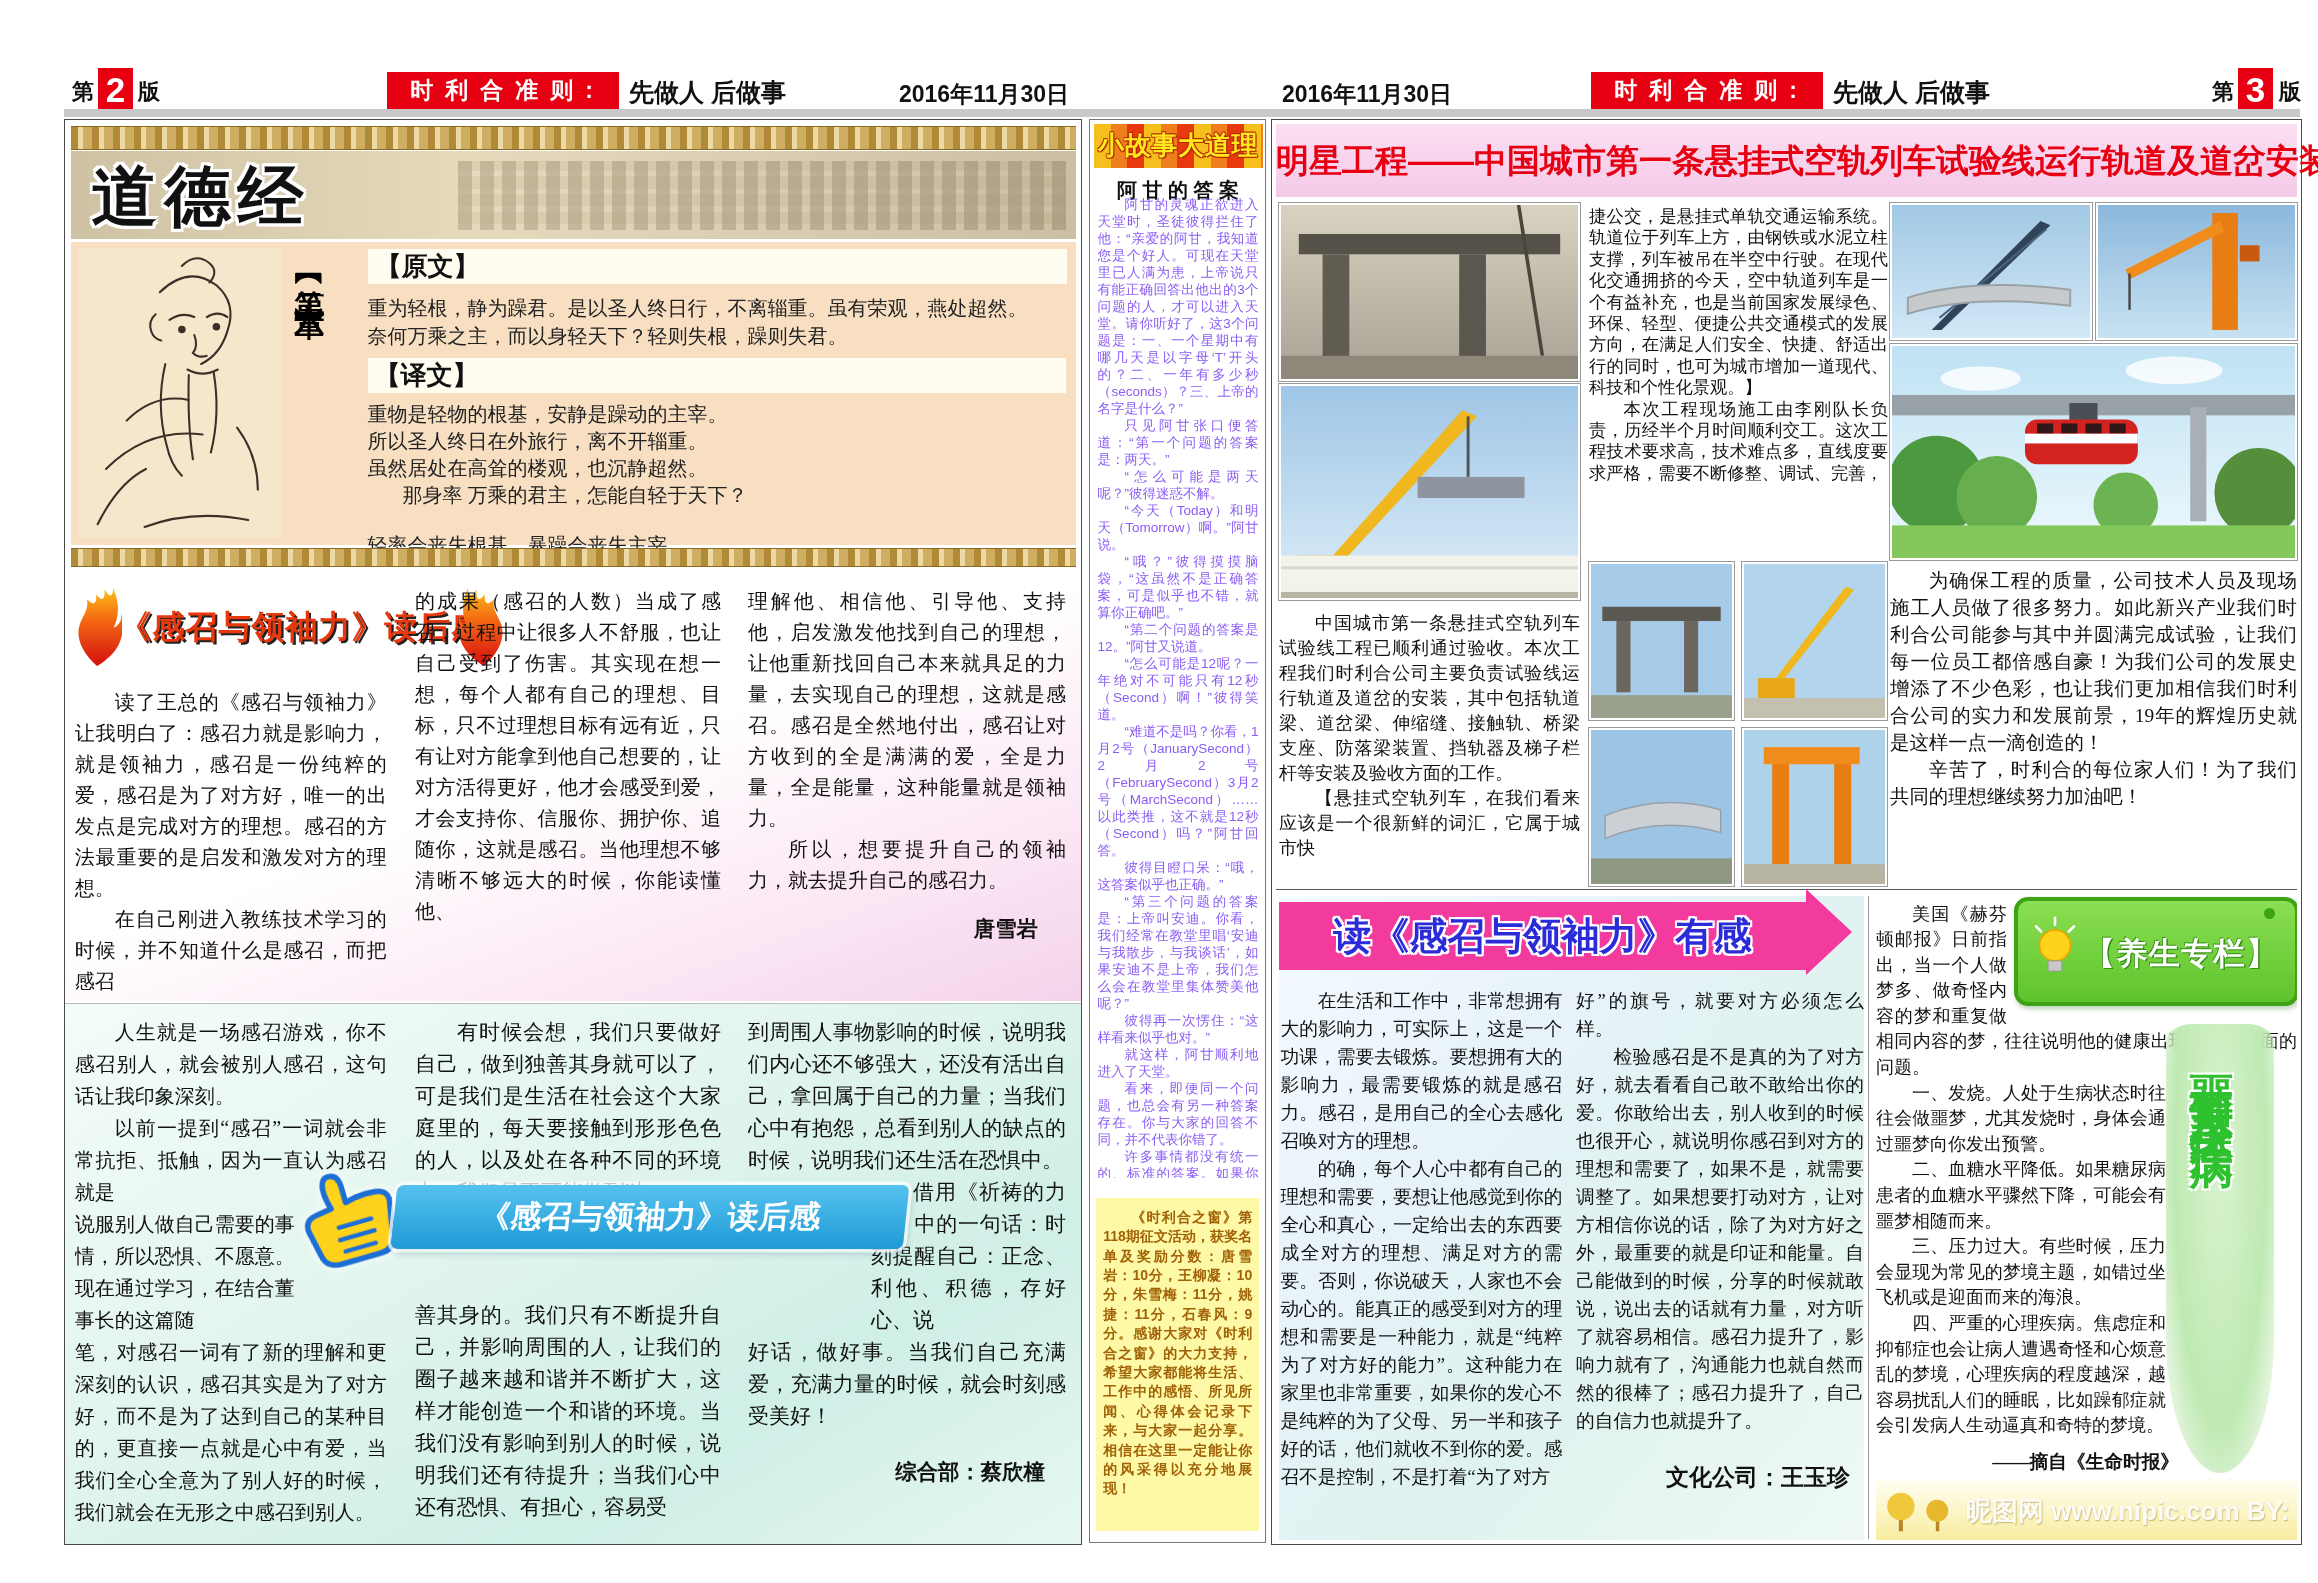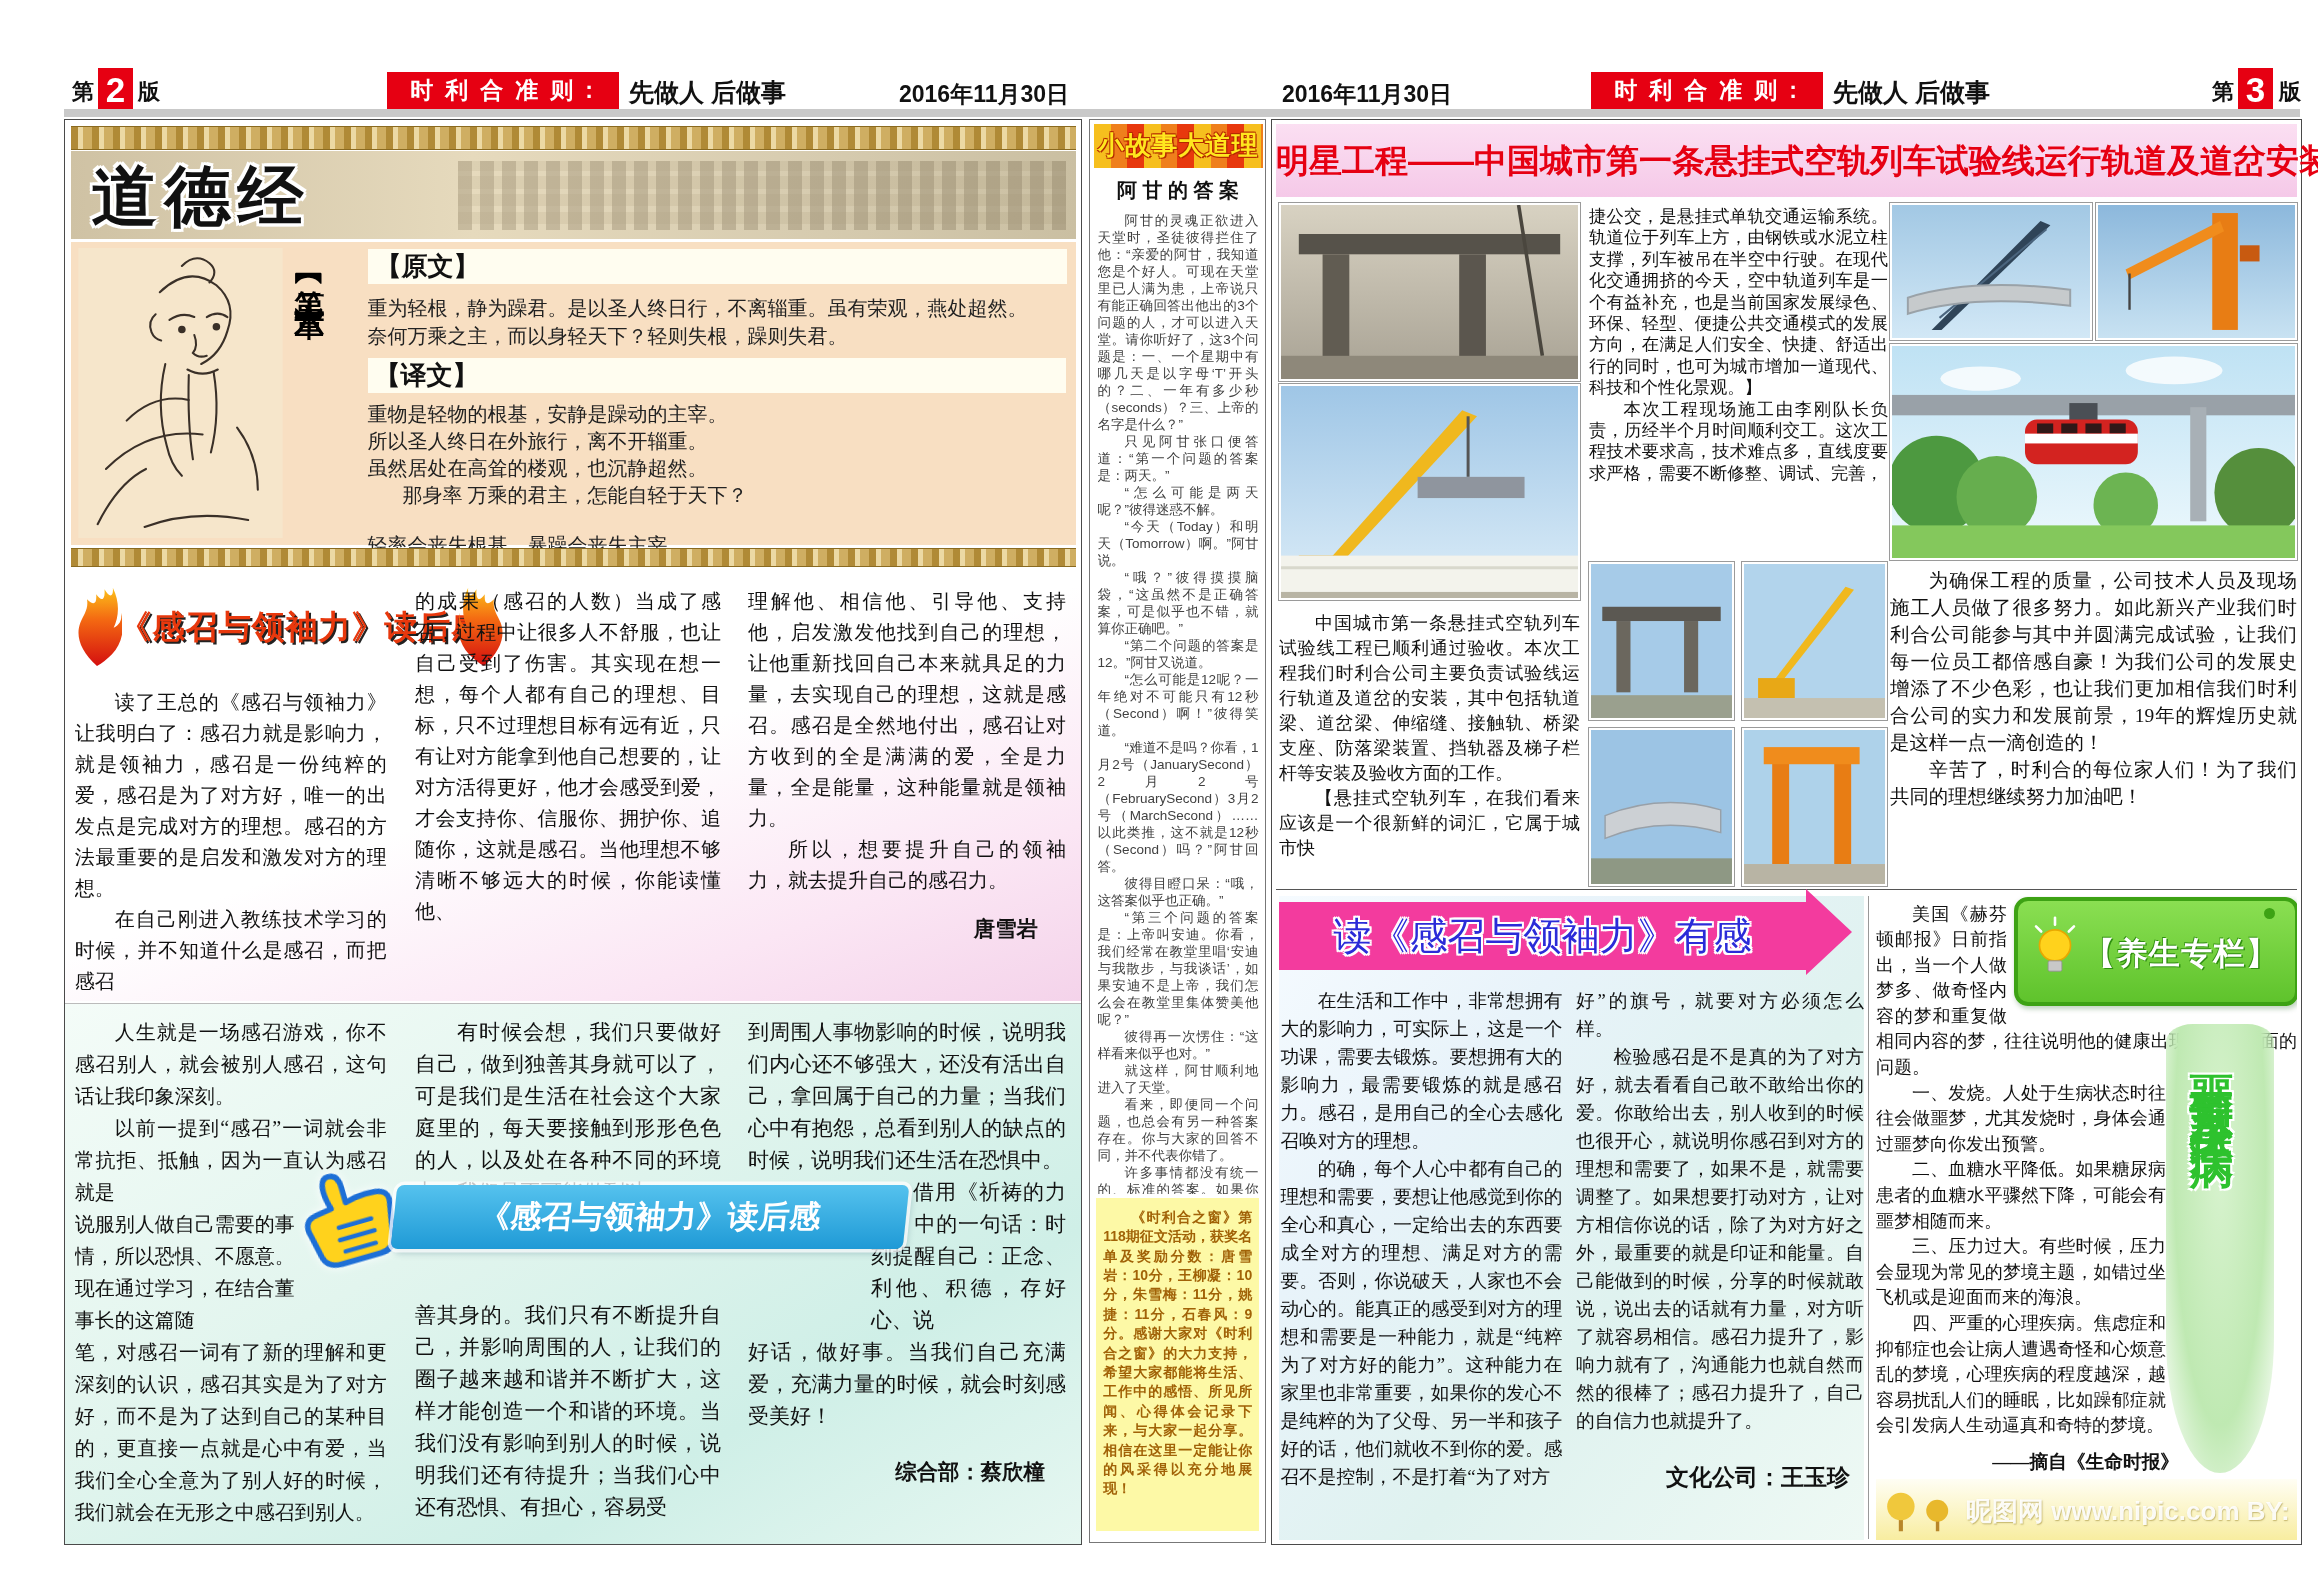--- a/index.html
+++ b/index.html
@@ -19,21 +19,21 @@
   .daoline{font-size:20px;line-height:28px;color:#222;}
   
   .flametxt{font-weight:bold;font-size:32.5px;letter-spacing:0.7px;color:#e8380d;
             text-shadow:2.1px 2.1px 0 #222;white-space:nowrap;}
   
   .ribbon{background:linear-gradient(#55c2ee,#1f9ad6);border-radius:7px;transform:skewX(-6deg);
           box-shadow:0 0 0 3.5px rgba(255,255,255,.75),2.8px 4.1px 7px rgba(0,60,90,.25);
           color:#fff;font-weight:bold;font-size:31px;text-align:center;line-height:64px;white-space:nowrap;}
   
   .ebanner{background:#f33b9e;}
-  .ebanner .txt{color:#2b2bd8;font-weight:normal;font-size:38px;line-height:68px;text-align:center;white-space:nowrap;
+  .ebanner .txt{color:#2b2bd8;font-weight:bold;font-size:38px;line-height:68px;text-align:center;white-space:nowrap;
      text-shadow:-2.1px -2.1px 0 #fff,2.1px -2.1px 0 #fff,-2.1px 2.1px 0 #fff,2.1px 2.1px 0 #fff,0 -2.1px 0 #fff,0 2.1px 0 #fff,-2.1px 0 0 #fff,2.1px 0 0 #fff;}
   .earrow{width:0;height:0;border-top:43px solid transparent;border-bottom:43px solid transparent;border-left:46px solid #f33b9e;}
   
   .board{background:linear-gradient(#8adf52,#5fc32c);border:4.1px solid #3da214;border-radius:14px;
          box-shadow:1.4px 2.8px 5.5px rgba(0,80,0,.25);}
   .boardtxt{color:#fff;font-weight:bold;font-size:31px;letter-spacing:1.4px;
             text-shadow:1.4px 1.4px 0 #2f8f10,-0.7px -0.7px 0 #2f8f10;white-space:nowrap;}
   .vtitle{writing-mode:vertical-rl;text-orientation:upright;font-weight:bold;font-size:44px;letter-spacing:9.7px;
           color:#2ec22e;text-shadow:-2.1px -2.1px 0 #fff,2.1px -2.1px 0 #fff,-2.1px 2.1px 0 #fff,2.1px 2.1px 0 #fff;}
   .leaf{background:radial-gradient(ellipse at 50% 30%,#d8f3cf 0%,#bfe9b2 60%,rgba(191,233,178,0) 100%);
@@ -175,21 +175,21 @@
       </svg>
       <div class="a ribbon" style="left:329px;top:181px;width:512px;height:64px;">《感召与领袖力》读后感</div>
     </div>
   </div>
 
   <div class="a" style="left:1089px;top:119px;width:177px;height:1424px;background:#fff;border:0.7px solid #777;box-sizing:border-box;">
     <div class="a stripes" style="left:3.5px;top:4.1px;width:169px;height:44px;">
       <div class="mastertxt">小故事大道理</div>
     </div>
     <div class="a sans" style="left:3.5px;top:57px;width:169px;text-align:center;font-weight:bold;font-size:20px;">阿 甘 的 答 案</div>
-    <div class="a jt sans" style="left:7.6px;top:92px;width:161px;height:982px;font-size:13.5px;line-height:17px;color:#404040;overflow:hidden;">
+    <div class="a jt sans" style="left:7.6px;top:76px;width:161px;height:982px;font-size:13.5px;line-height:17px;color:#8b5cf6;overflow:hidden;">
         <p class="ind">阿甘的灵魂正欲进入天堂时，圣徒彼得拦住了他：“亲爱的阿甘，我知道您是个好人。可现在天堂里已人满为患，上帝说只有能正确回答出他出的3个问题的人，才可以进入天堂。请你听好了，这3个问题是：一、一个星期中有哪几天是以字母‘T’开头的？二、一年有多少秒（seconds）？三、上帝的名字是什么？”</p>
         <p class="ind">只见阿甘张口便答道：“第一个问题的答案是：两天。”</p>
         <p class="ind">“怎么可能是两天呢？”彼得迷惑不解。</p>
         <p class="ind">“今天（Today）和明天（Tomorrow）啊。”阿甘说。</p>
         <p class="ind">“哦？”彼得摸摸脑袋，“这虽然不是正确答案，可是似乎也不错，就算你正确吧。”</p>
         <p class="ind">“第二个问题的答案是12。”阿甘又说道。</p>
         <p class="ind">“怎么可能是12呢？一年绝对不可能只有12秒（Second）啊！”彼得笑道。</p>
         <p class="ind">“难道不是吗？你看，1月2号（JanuarySecond）2月2号（FebruarySecond）3月2号（MarchSecond）……以此类推，这不就是12秒（Second）吗？”阿甘回答。</p>
         <p class="ind">彼得目瞪口呆：“哦，这答案似乎也正确。”</p>
         <p class="ind">“第三个问题的答案是：上帝叫安迪。你看，我们经常在教堂里唱‘安迪与我散步，与我谈话’，如果安迪不是上帝，我们怎么会在教堂里集体赞美他呢？”</p>

